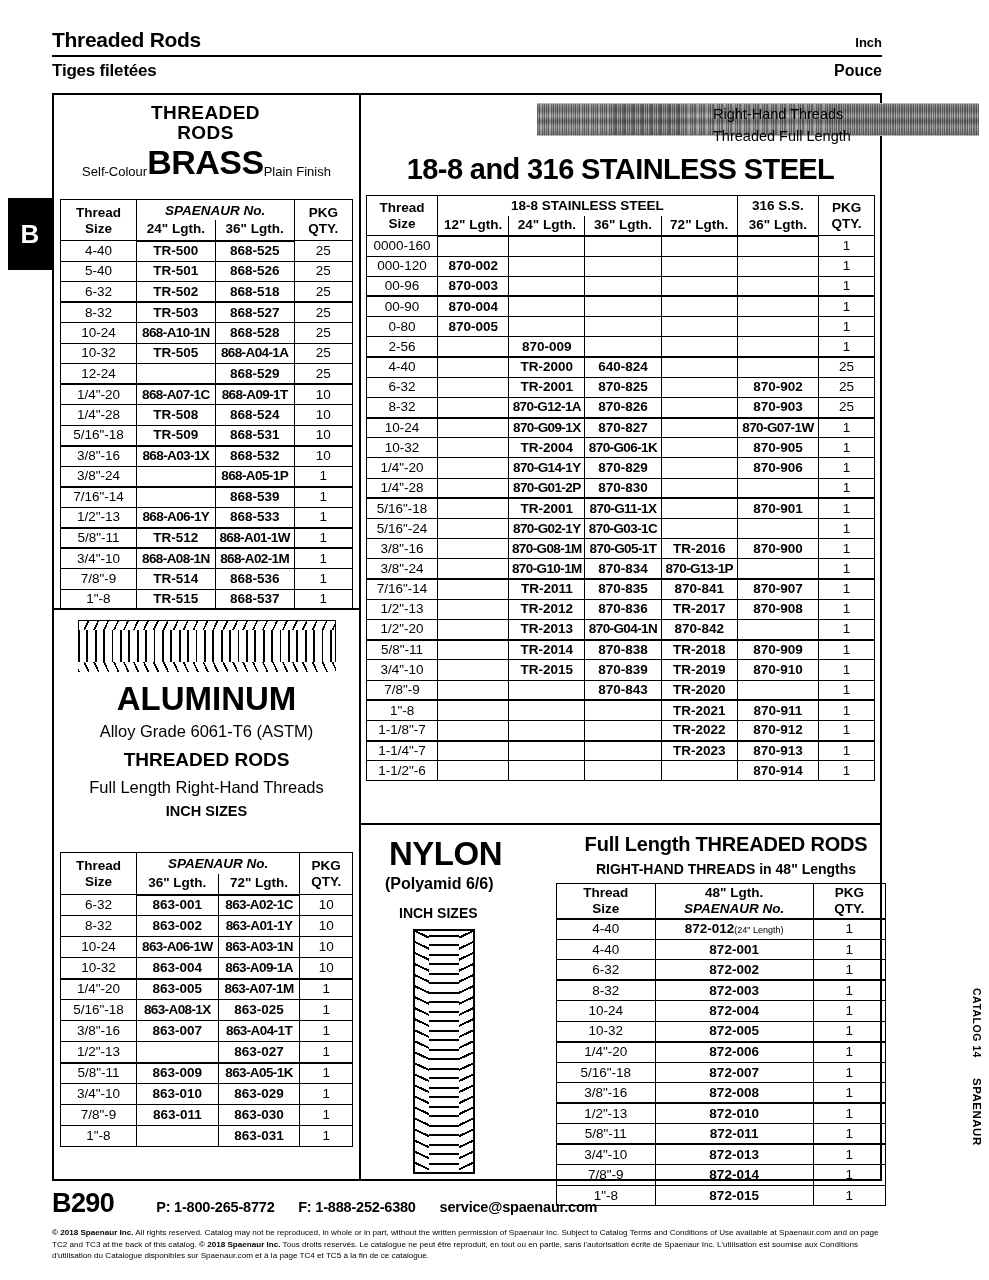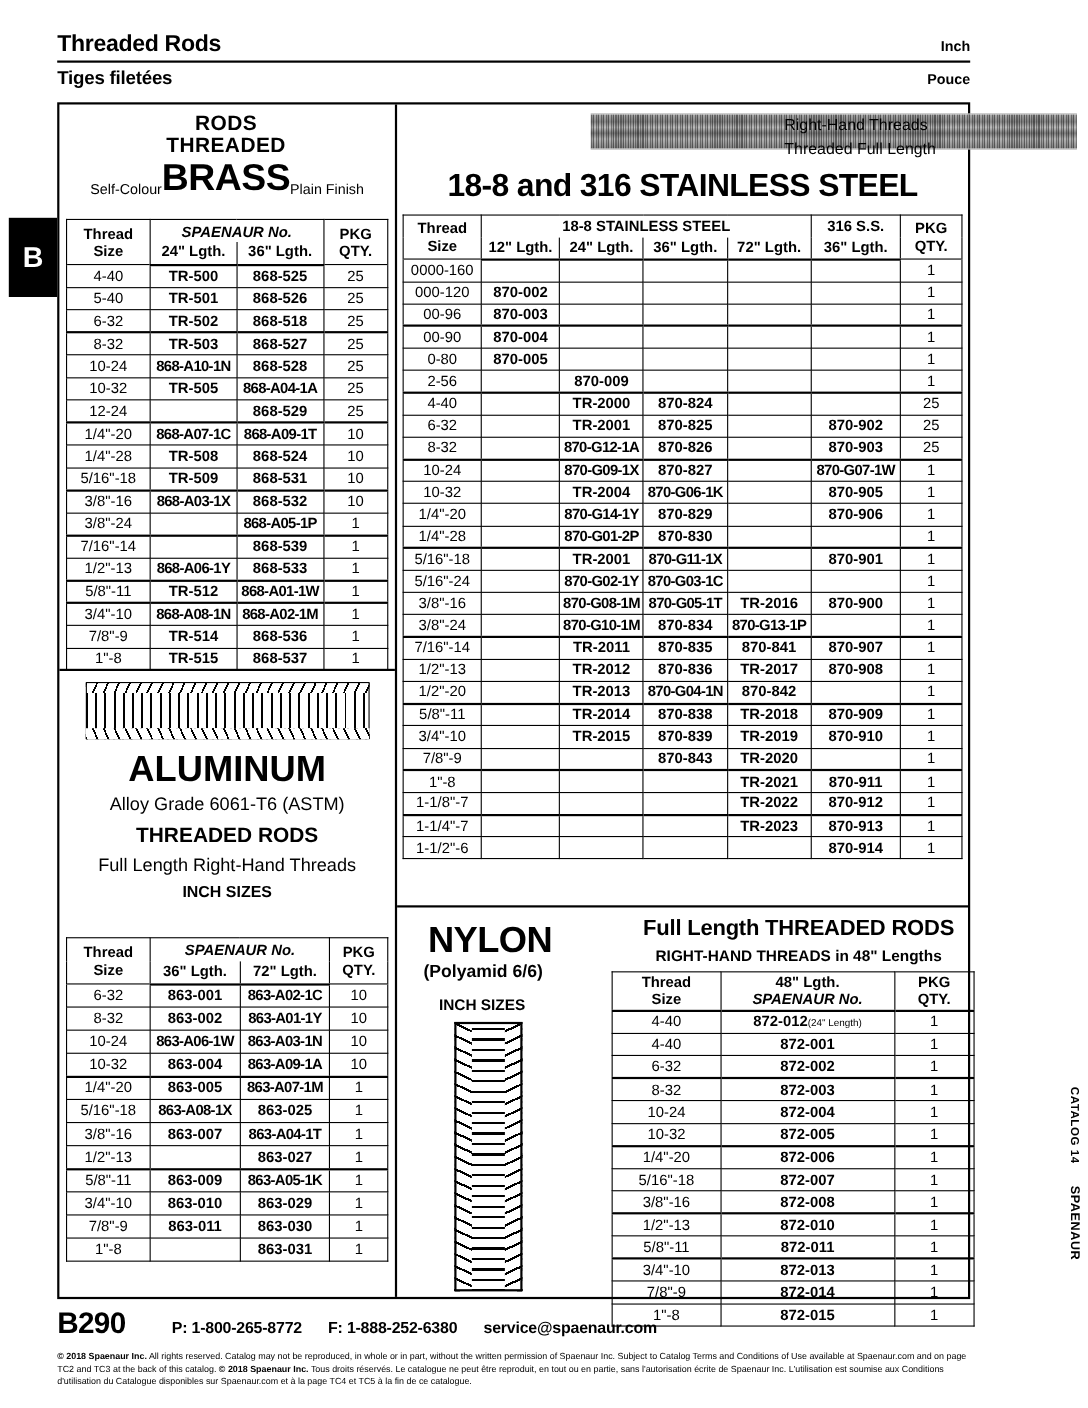--- a/index.html
+++ b/index.html
@@ -11,21 +11,21 @@
   }
 
   
   .page-head { position:absolute; left:52px; top:28px; width:830px; }
   .head-row { display:flex; justify-content:space-between; align-items:baseline; }
   .head-row .ttl { font-size:21px; font-weight:bold; letter-spacing:-0.3px; }
   .head-row .unit { font-size:13px; font-weight:bold; }
   .head-rule { border-bottom:2.5px solid #000; margin-top:3px; }
   .head-row2 { display:flex; justify-content:space-between; align-items:baseline; margin-top:4px; }
   .head-row2 .ttl { font-size:17px; font-weight:bold; letter-spacing:-0.2px; }
-  .head-row2 .unit { font-size:13px; font-weight:bold; }
+  .head-row2 .unit { font-size:16px; font-weight:bold; }
 
   
   .index-tab {
     position:absolute; left:8px; top:198px; width:44px; height:72px;
     background:#000; color:#fff; font-size:26px; font-weight:bold;
     display:flex; align-items:center; justify-content:center;
   }
 
   
   .side-vert {
@@ -182,22 +182,22 @@
 <div class="index-tab">B</div>
 
 <div class="side-vert side-catalog">CATALOG 14</div>
 <div class="side-vert side-brand"><span>SPAENAUR</span></div>
 
 <div class="frame">
 
   <div class="col-left">
 
     <div class="brass-head">
+      <div class="brass-title">THREADED</div>
       <div class="brass-title">RODS</div>
-      <div class="brass-title">THREADED</div>
       <div class="brass-line">
         <div class="small">Self-Colour</div>
         <div class="big">BRASS</div>
         <div class="small">Plain Finish</div>
       </div>
     </div>
 
     <div class="brass-tbl-wrap">
       <table class="cat brass-tbl">
         <colgroup>
@@ -546,21 +546,21 @@
               <td class="part">870-009</td>
               <td class="part"></td>
               <td class="part"></td>
               <td class="part"></td>
               <td class="qty">1</td>
             </tr>
             <tr class="grp">
               <td class="size">4-40</td>
               <td class="part"></td>
               <td class="part">TR-2000</td>
-              <td class="part">870-824</td>
+              <td class="part">640-824</td>
               <td class="part"></td>
               <td class="part"></td>
               <td class="qty">25</td>
             </tr>
             <tr>
               <td class="size">6-32</td>
               <td class="part"></td>
               <td class="part">TR-2001</td>
               <td class="part">870-825</td>
               <td class="part"></td>

